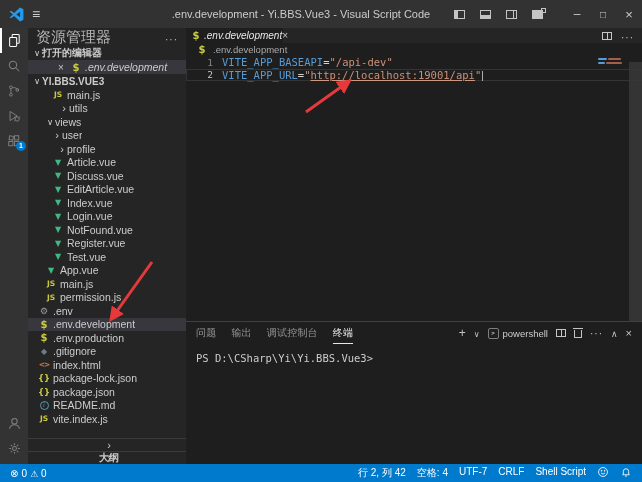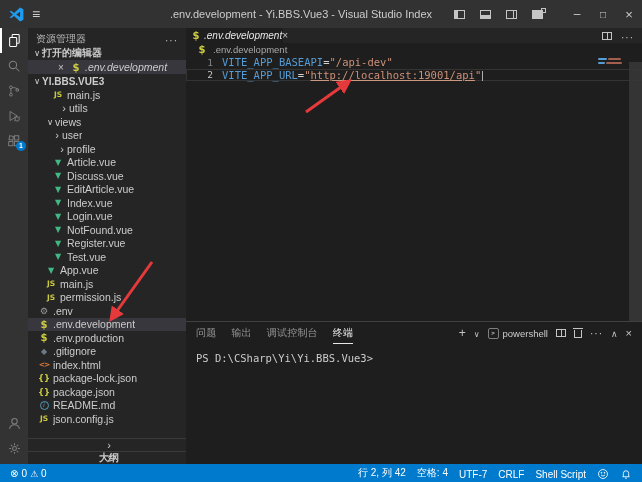--- a/index.html
+++ b/index.html
@@ -35,21 +35,21 @@
   .activitybar { width:28px; background:#333333; display:flex; flex-direction:column; align-items:center; flex-shrink:0; }
   .ab-btn { width:28px; height:25px; display:flex; align-items:center; justify-content:center;
             color:#7f7f7f; position:relative; }
   .ab-btn.active { color:#ffffff; box-shadow:inset 2px 0 0 #ffffff; }
   .ab-bottom { margin-top:auto; display:flex; flex-direction:column; align-items:center; margin-bottom:3px; }
   .badge { position:absolute; right:2px; bottom:2px; min-width:10px; height:10px; border-radius:50%;
            background:#007acc; color:#fff; font-size:7px; line-height:10px; text-align:center; font-weight:bold; }
 
   
   .sidebar { width:158px; background:#252526; color:#cccccc; display:flex; flex-direction:column; flex-shrink:0; overflow:hidden; }
-  .sb-header { height:18px; display:flex; align-items:flex-end; padding:0 8px; font-size:10px; color:#b6b6b6; flex-shrink:0; }
+  .sb-header { height:18px; display:flex; align-items:center; padding:0 8px; font-size:15px; color:#b6b6b6; flex-shrink:0; }
   .sb-header .more { margin-left:auto; color:#c5c5c5; }
   .g-more::before { content:"···"; letter-spacing:1px; font-size:10px; }
   .section-row { height:14px; display:flex; align-items:center; padding-left:4px; font-size:10px;
                  font-weight:bold; color:#cccccc; flex-shrink:0; }
   .chev { width:10px; text-align:center; font-size:8.5px; color:#cccccc; flex-shrink:0; font-weight:normal; }
   .chev-down::before { content:"∨"; } .chev-right::before { content:"›"; font-size:11px; }
   .oe-item { height:14px; display:flex; align-items:center; padding-left:30px; background:#37373d; font-size:10.5px; flex-shrink:0; }
   .oe-close { width:12px; color:#c5c5c5; font-size:10px; flex-shrink:0; }
   .italic { font-style:italic; }
   .tree { flex-shrink:0; }
@@ -115,41 +115,41 @@
                 border-radius:0 0 1px 1px; position:relative; margin-top:2px; }
   .icon-trash::before { content:""; position:absolute; top:-2px; left:-2px; right:-2px; height:1px; background:currentColor; }
   .terminal { padding:8px 12px 0 10px; font-family:"DejaVu Sans Mono","Liberation Mono",monospace;
               font-size:10.5px; color:#cccccc; }
 
   
   .statusbar { position:absolute; left:0; right:0; bottom:0; height:18px; background:#007acc; color:#ffffff;
                display:flex; align-items:center; padding:0 10px; font-size:10px; }
   .sb-left { display:flex; align-items:center; gap:3px; }
   .g-err::before { content:"⊗"; font-size:10px; } .g-warn::before { content:"⚠"; font-size:9px; }
-  .sb-right { margin-left:auto; display:flex; align-items:flex-end; gap:11px; }
+  .sb-right { margin-left:auto; display:flex; align-items:flex-start; gap:11px; }
   .sb-item { white-space:nowrap; }
 
   
   .arrows { position:absolute; inset:0; pointer-events:none; z-index:60; }
 
   svg.ico { display:block; }
 </style>
 </head>
 <body>
 
 <div class="app">
 
   <div class="titlebar">
     <span class="tb-logo">
       <svg class="ico" width="15" height="15" viewBox="0 0 100 100">
           <path fill="#1f9cf0" d="M74 4 34 40 14 25 4 30 26 50 4 70 14 75 34 60 74 96 96 85 V15 Z M74 32 v36 L48 50 Z"></path>
         </svg>
     </span>
     <span class="g-menu"></span>
-    <div class="tb-title">.env.development - Yi.BBS.Vue3 - Visual Studio Index</div>
+    <div class="tb-title">.env.development - Yi.BBS.Vue3 - Visual Script Code</div>
     <div class="tb-right">
       <span class="win-btn">
           <span class="win-ic wi-sbleft"></span>
         </span>
       <span class="win-btn">
           <span class="win-ic wi-panel"></span>
         </span>
       <span class="win-btn">
           <span class="win-ic wi-sbright"></span>
         </span>
@@ -330,21 +330,21 @@
             <span class="tree-label">package.json</span>
           </div>
           <div class="tree-row" style="padding-left: 10px;">
             <span class="ficon i-info">
               <span class="circ">i</span>
             </span>
             <span class="tree-label">README.md</span>
           </div>
           <div class="tree-row" style="padding-left: 10px;">
             <span class="ficon i-js">JS</span>
-            <span class="tree-label">json.config.js</span>
+            <span class="tree-label">vite.index.js</span>
           </div>
         </div>
       <div class="sb-bottom">
         <div class="section-row">
           <span class="chev chev-right"></span>
           <span>大纲</span>
         </div>
         <div class="section-row">
           <span class="chev chev-right"></span>
           <span>时间线</span>

